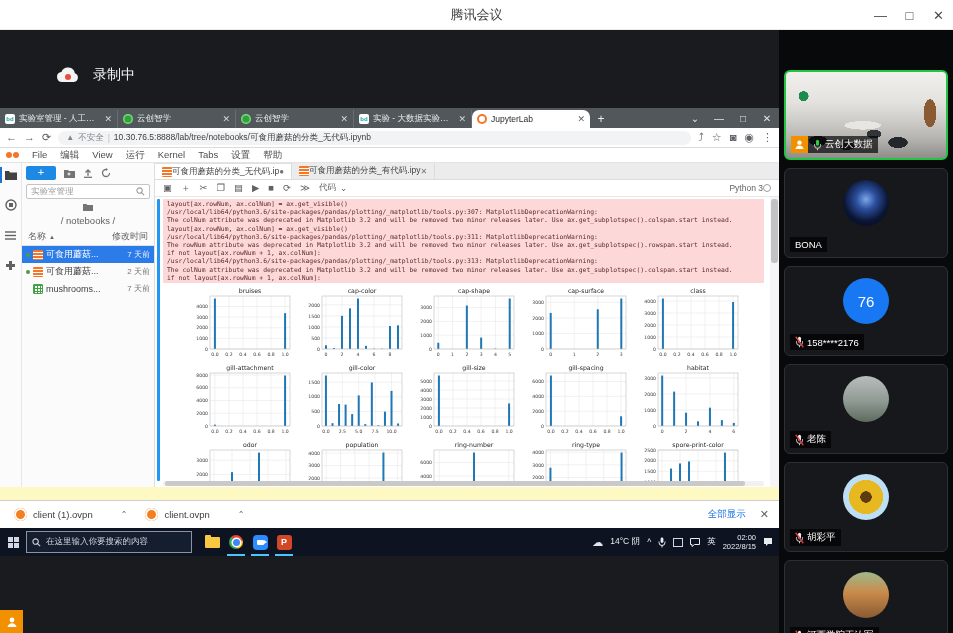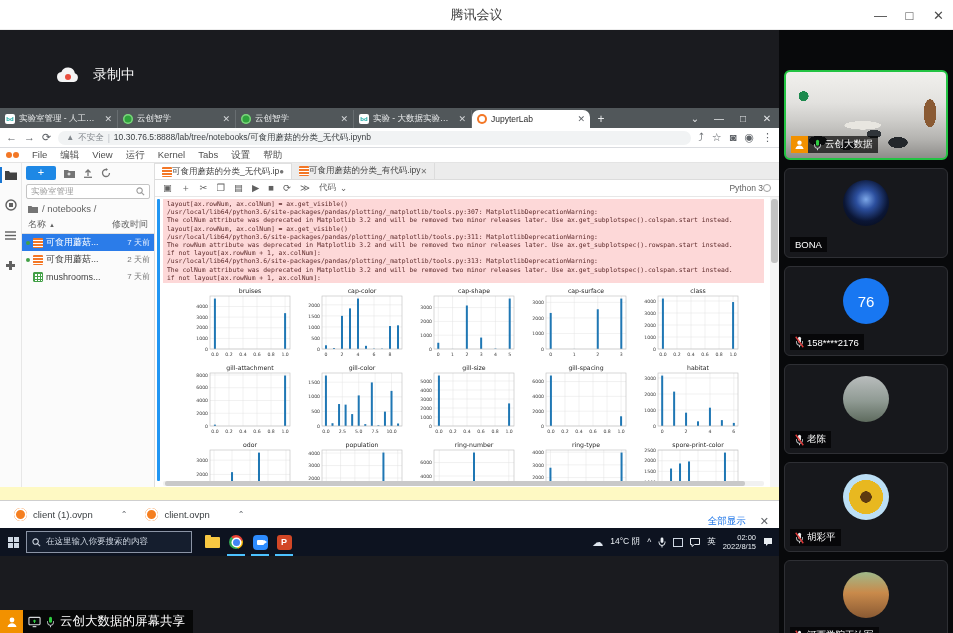--- a/index.html
+++ b/index.html
@@ -57,21 +57,21 @@
 
   .jl-activitybar{position:absolute;left:0;top:0;width:22px;height:324px;background:#fbfbfb;border-right:1px solid #e7e7e7;display:flex;flex-direction:column;align-items:center;padding-top:5px;gap:16px;}
   .ab-ico{width:14px;height:14px;display:flex;align-items:center;justify-content:center;color:#616161;position:relative;}
   .ab-ico.active::before{content:"";position:absolute;left:-4px;top:-1px;width:2px;height:16px;background:#1976d2;}
 
   .jl-filebrowser{position:absolute;left:22px;top:0;width:133px;height:324px;background:#fbfbfb;border-right:1px solid #dedede;}
   .fb-toolbar{display:flex;align-items:center;gap:8px;padding:3px 4px;}
   .fb-new{width:30px;height:14px;background:#1e88e5;border-radius:2px;color:#fff;font-size:11px;line-height:13px;text-align:center;}
   .fb-search{margin:1px 4px;height:15px;border:1px solid #c4c4c4;border-radius:2px;background:#fff;display:flex;align-items:center;padding:0 4px;}
   .fb-search span{flex:1;font-size:8.5px;color:#9a9a9a;white-space:nowrap;overflow:hidden;}
-  .fb-breadcrumb{display:flex;align-items:center;gap:4px;padding:3px 6px;font-size:9.5px;color:#616161;}
+  .fb-breadcrumb{display:flex;align-items:center;gap:4px;padding:3px 6px;font-size:9.5px;color:#616161;flex-direction:column;}
   .fb-header{display:flex;align-items:center;padding:1px 6px 2px;border-bottom:1px solid #e0e0e0;font-size:9px;color:#616161;}
   .fb-header .mod{margin-left:auto;}
   .fb-row{display:flex;align-items:center;gap:3px;height:17px;padding:0 4px;font-size:9px;color:#424242;}
   .fb-row .nm{flex:1;white-space:nowrap;overflow:hidden;text-overflow:ellipsis;}
   .fb-row .tm{font-size:8px;color:#757575;white-space:nowrap;}
   .fb-row.sel{background:#2b7ce9;color:#fff;}
   .fb-row.sel .tm{color:#eaf2ff;}
   .dot{width:4px;height:4px;border-radius:50%;background:#43a047;flex:0 0 auto;}
   .dot.off{background:transparent;}
   .fi{width:10px;height:10px;flex:0 0 auto;border-radius:1px;}
@@ -98,21 +98,21 @@
   .vscroll{position:absolute;right:0;top:0;width:9px;height:290px;background:#f5f5f5;}
   .vthumb{position:absolute;right:1px;top:2px;width:7px;height:64px;background:#c2c2c2;border-radius:3px;}
   .hscroll{position:absolute;left:8px;bottom:1px;width:601px;height:5px;background:#f1f1f1;border-radius:2px;}
   .hthumb{position:absolute;left:2px;top:0;width:580px;height:5px;background:#c9c9c9;border-radius:2px;}
 
   .jl-status{position:absolute;left:0;top:339px;width:779px;height:13px;background:#fff;border-top:1px solid #e0e0e0;display:flex;align-items:center;padding:0 8px;font-size:8px;color:#616161;gap:6px;}
   .toggle{width:15px;height:8px;border-radius:4px;background:#c3c3c3;position:relative;}
   .toggle::after{content:"";position:absolute;left:1px;top:1px;width:6px;height:6px;border-radius:50%;background:#fff;}
   .st-right{margin-left:auto;display:flex;align-items:center;gap:7px;}
 
-  .downloads{position:absolute;left:0;top:392px;width:779px;height:28px;background:#fff;border-top:1px solid #cfcfcf;display:flex;align-items:flex-end;padding:0 10px;}
+  .downloads{position:absolute;left:0;top:392px;width:779px;height:28px;background:#fff;border-top:1px solid #cfcfcf;display:flex;align-items:center;padding:0 10px;}
   .dl-item{display:flex;align-items:center;gap:6px;padding:0 14px 0 4px;height:100%;}
   .ovpn-ico{width:13px;height:13px;border-radius:50%;background:#f57f20;box-shadow:inset 0 0 0 2px #fff,inset 0 0 0 4px #f57f20;}
   .dl-name{font-size:9.5px;color:#3c4043;}
   .dl-caret{margin-left:22px;color:#5f6368;font-size:8px;}
   .dl-right{margin-left:auto;display:flex;align-items:center;gap:14px;}
   .dl-showall{color:#1a73e8;font-size:9.5px;}
   .dl-close{color:#5f6368;font-size:11px;}
 
   
   .taskbar{position:absolute;left:0;top:420px;width:779px;height:28px;background:#0d1320;display:flex;align-items:center;}
@@ -1004,35 +1004,20 @@
       </div>
     </div>
 
     <div class="sharebar">
       <span class="share-avatar">
         <svg width="12" height="12" viewBox="0 0 12 12">
             <circle cx="6" cy="4" r="2.4" fill="#fff"></circle>
             <path d="M1.5 11c.6-2.6 2.4-3.8 4.5-3.8s3.9 1.2 4.5 3.8z" fill="#fff"></path>
           </svg>
       </span>
-      <span class="share-chip">
-        <svg width="13" height="12" viewBox="0 0 14 12">
-            <rect x="1" y="1" width="12" height="8" rx="1" fill="none" stroke="#d6d8da" stroke-width="1.2"></rect>
-            <path d="M7 7V4.2M5.7 5.4 7 4.1l1.3 1.3" stroke="#2ecc40" stroke-width="1.1" fill="none"></path>
-            <path d="M5 11h4" stroke="#d6d8da" stroke-width="1.2"></path>
-          </svg>
-        <span id="share-mic">
-            <svg width="9" height="12" viewBox="0 0 12 16">
-              <rect x="4" y="1" width="4" height="8" rx="2" fill="#2ecc40"></rect>
-              <path d="M2 7v1.5a4 4 0 0 0 8 0V7" fill="none" stroke="#dfe3e6" stroke-width="1.2"></path>
-              <line x1="6" y1="12.8" x2="6" y2="15" stroke="#dfe3e6" stroke-width="1.2"></line>
-            </svg>
-          </span>
-        <span class="share-text">云创大数据的屏幕共享</span>
-      </span>
     </div>
   </div>
 
   <div class="sidebar">
     <div id="tiles">
         <div class="tile speaking tile-room">
           <div class="badges">
             <span class="host-badge">
               <svg width="11" height="11" viewBox="0 0 12 12">
                 <circle cx="6" cy="4" r="2.4" fill="#fff"></circle>

